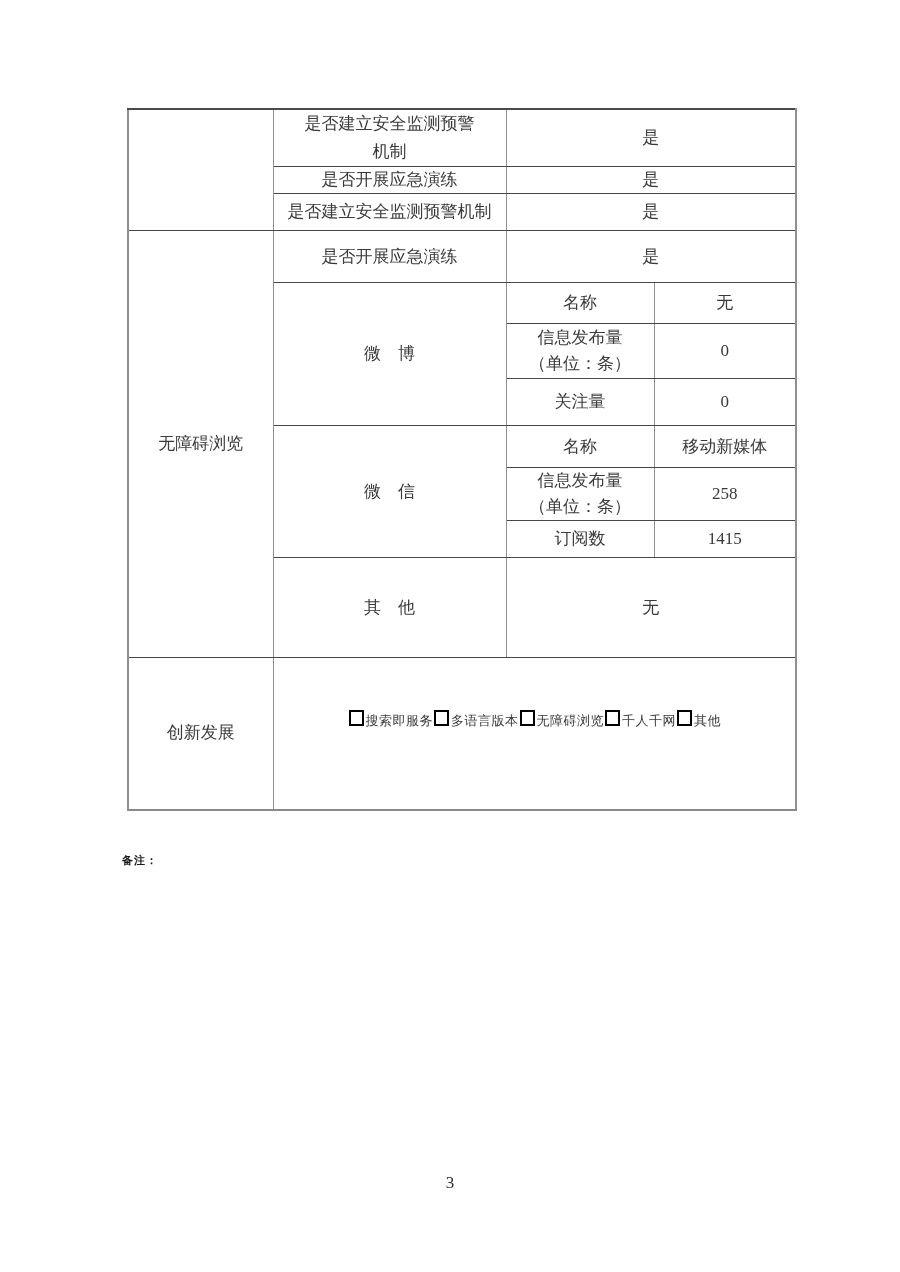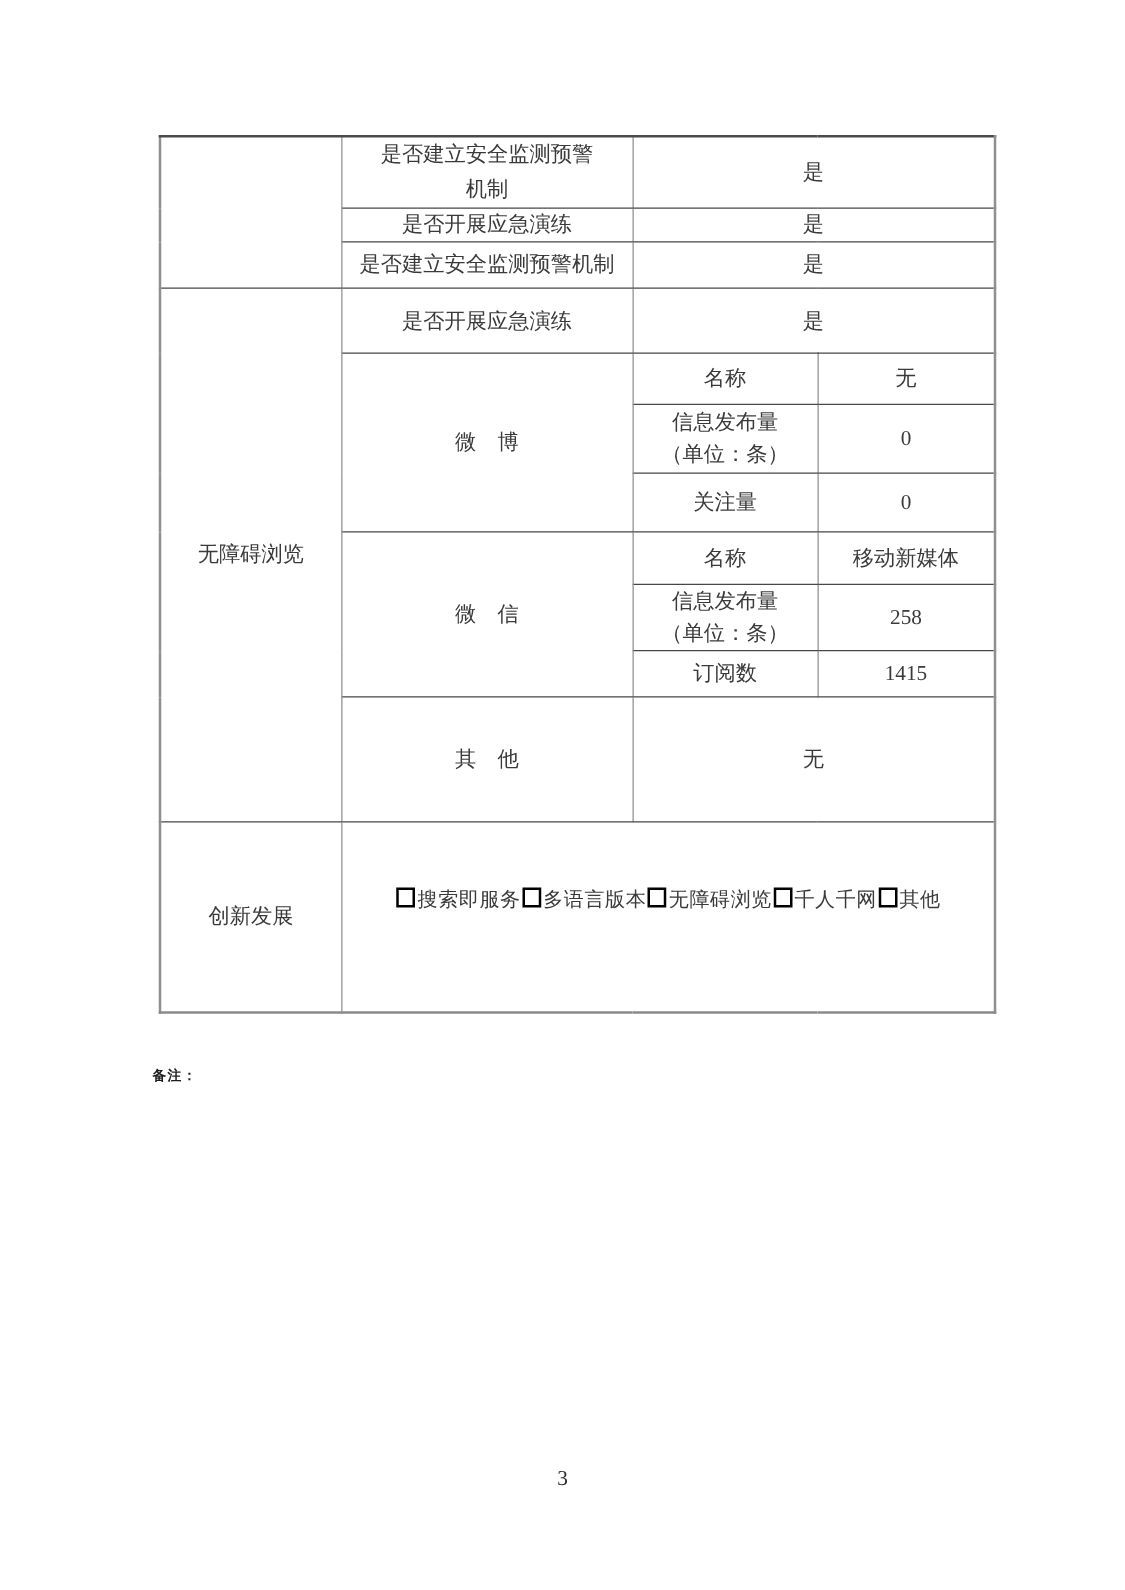--- a/index.html
+++ b/index.html
@@ -29,21 +29,21 @@
     vertical-align:middle;
     font-size:17px;
     line-height:26px;
     padding:0;
     overflow:hidden;
   }
   .wrap-narrow{width:178px;margin:0 auto;line-height:28px;}
   .unit-cell span{display:block;line-height:26px;}
   .cb-line{
     position:relative;top:-12px;
-    font-size:16px;letter-spacing:0.5px;
+    font-size:13px;letter-spacing:0.5px;
     white-space:nowrap;
   }
   .cb{
     display:inline-block;
     width:11px;height:12px;
     border:2px solid #000000;
     vertical-align:-1px;
     margin:0 2px 0 1px;
     background:#ffffff;
   }

